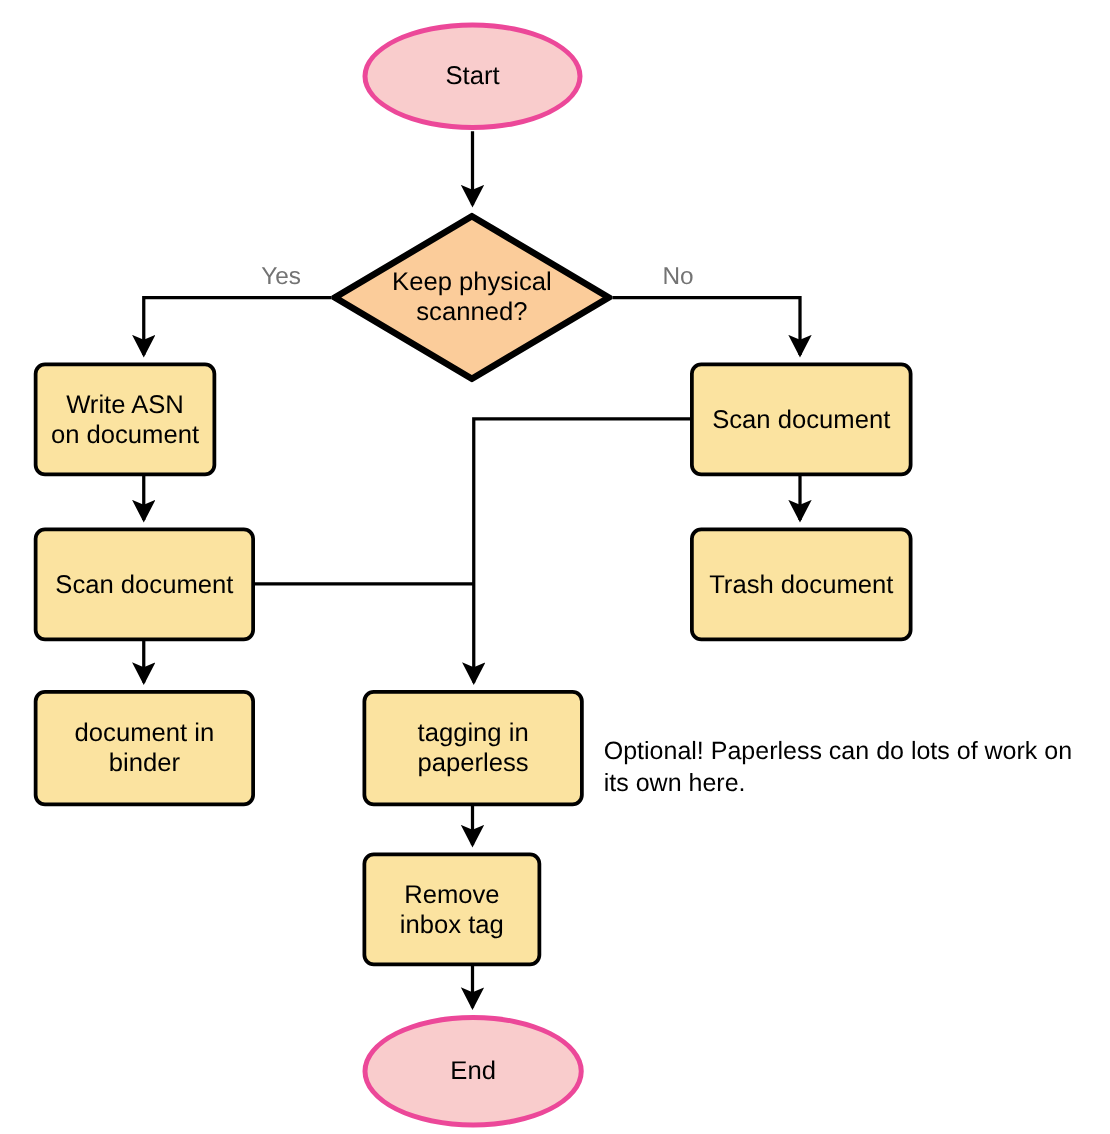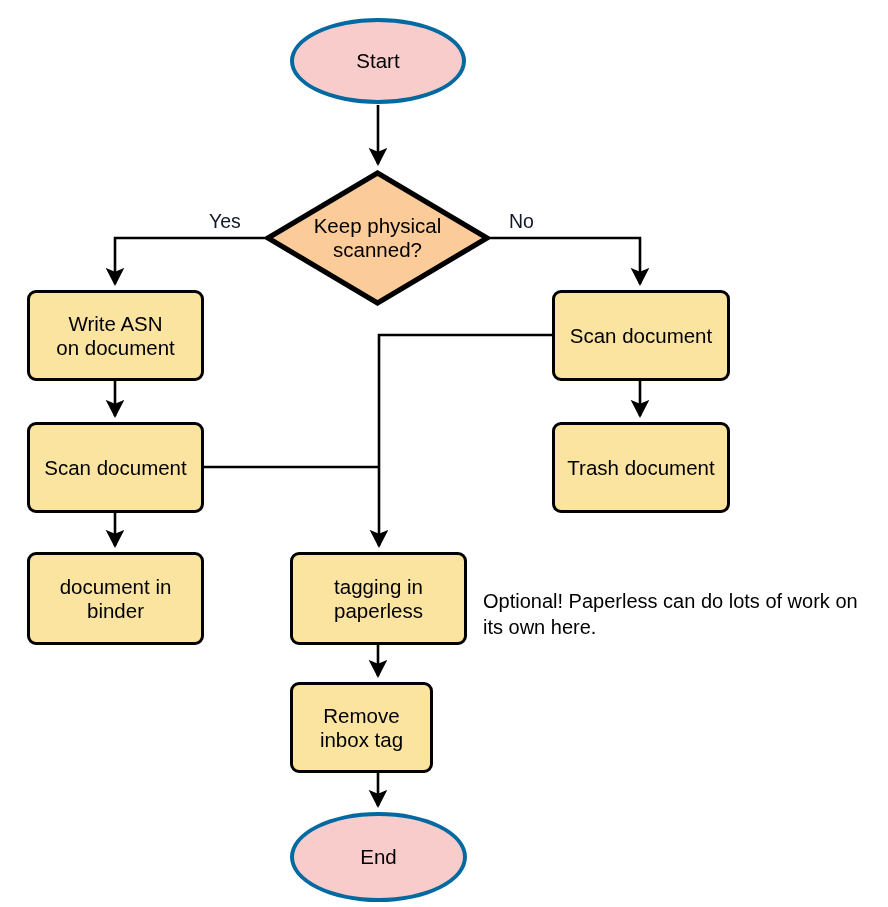--- a/index.html
+++ b/index.html
@@ -39,21 +39,21 @@
     color: #000000;
     z-index: 3;
   }
   .node-process {
     border: 3px solid #000000;
     border-radius: 9px;
     background: #fbe3a0;
     padding: 2px 6px;
   }
   .node-terminator {
-    border: 4px solid #0369a1;
+    border: 4px solid #ec4899;
     border-radius: 50%;
     background: #f9cccc;
   }
   .node-decision {
     background: transparent;
     border: none;
   }
   .node-decision .decision-shape {
     position: absolute;
     left: 0;
@@ -63,21 +63,21 @@
     z-index: 0;
   }
   .node-decision .decision-label {
     position: relative;
     z-index: 1;
     line-height: 1.17;
   }
   .edge-label {
     position: absolute;
     font-size: 19.5px;
-    color: #0f172a;
+    color: #737373;
     white-space: nowrap;
     z-index: 4;
   }
   .annotation {
     position: absolute;
     font-size: 20px;
     line-height: 1.32;
     color: #000000;
     z-index: 4;
   }
@@ -123,23 +123,23 @@
     <svg class="decision-shape" viewBox="0 0 225 136" preserveAspectRatio="none">
       <polygon points="112.5,3 222,68 112.5,133 3,68" fill="#fbcc9a" stroke="#000000" stroke-width="5.2" stroke-linejoin="miter"></polygon>
     </svg>
     <div class="decision-label">
       <div>Keep physical</div>
       <div>scanned?</div>
     </div>
   </div>
 
   <div class="edge-label" style="left:209px; top:210px;">Yes</div>
-  <div class="edge-label" style="left:509px; top:210px;">No</div>
+  <div class="edge-label" style="left:530px; top:210px;">No</div>
 
-  <div class="node node-process" style="left:27px; top:290px; width:177px; height:91px;">
+  <div class="node node-process" style="left:27px; top:290px; width:146px; height:91px;">
     <div>
       <div>Write ASN</div>
       <div>on document</div>
     </div>
   </div>
 
   <div class="node node-process" style="left:27px; top:422px; width:177px; height:91px;">
     <span>Scan document</span>
   </div>
 

